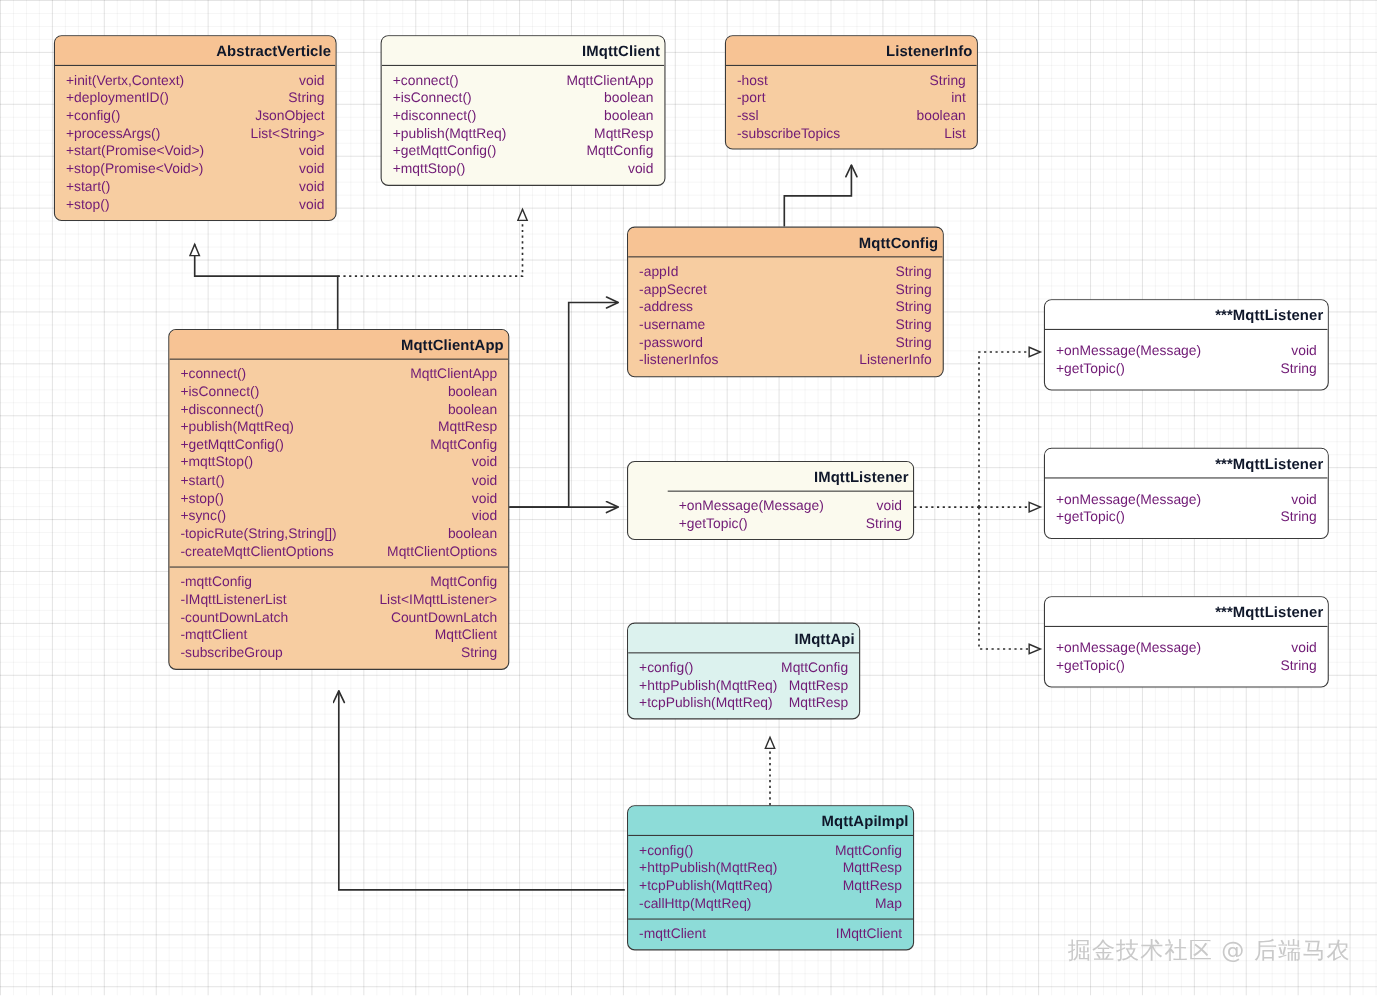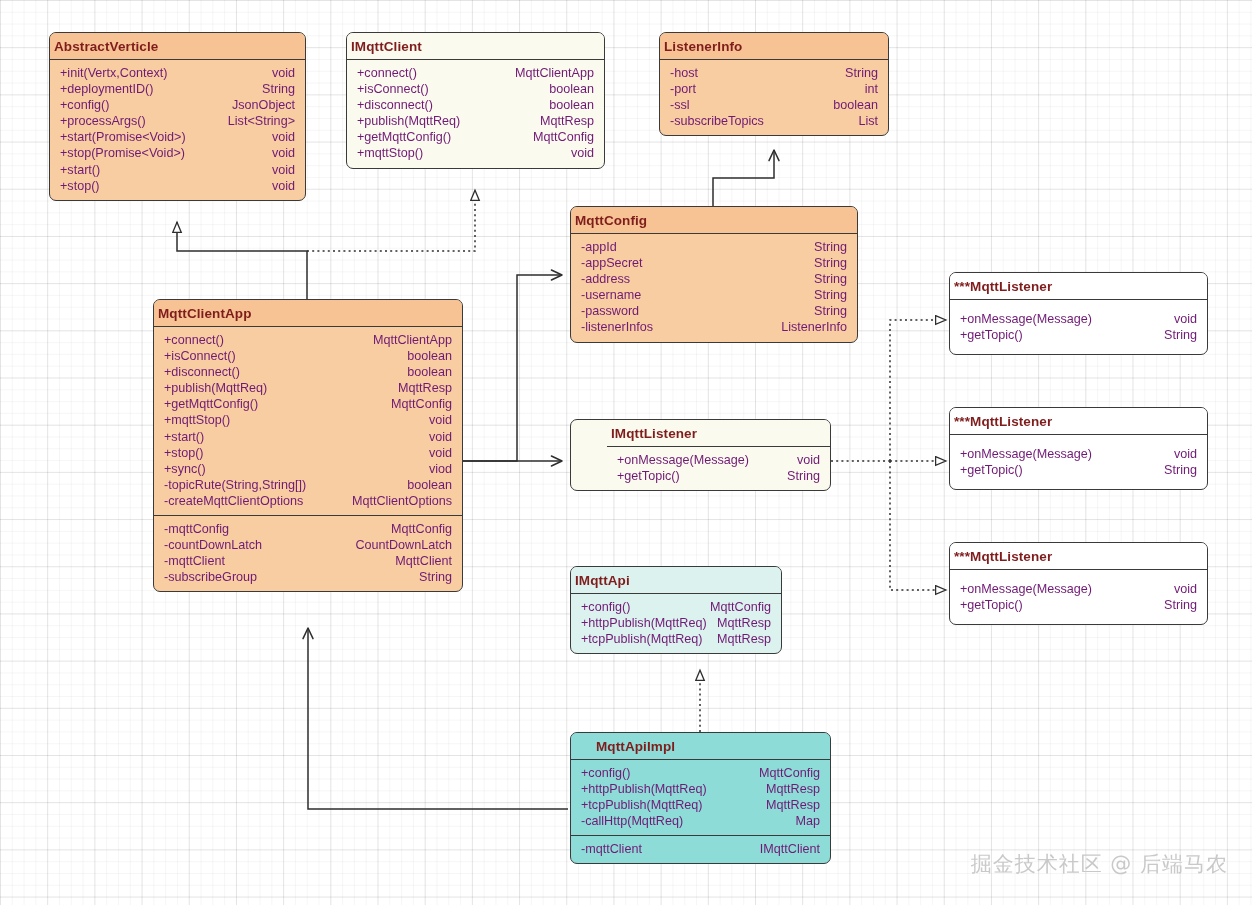--- a/index.html
+++ b/index.html
@@ -27,24 +27,24 @@
   .uml{
     position:absolute;
     box-sizing:border-box;
     border:1.6px solid #3a3a3a;
     border-radius:7px;
     overflow:hidden;
     background:#ffffff;
   }
   .uml .hdr{
     box-sizing:border-box;
-    text-align:left;
+    text-align:right;
     font-weight:bold;
     font-size:13.5px;
-    color:#7f1d1d;
+    color:#0f172a;
     letter-spacing:.1px;
     padding:6px 4px 5px;
     border-bottom:1.6px solid #3a3a3a;
     white-space:nowrap;
   }
   .uml .sect{
     box-sizing:border-box;
     padding:5px 10px 6px 10px;
   }
   .uml .sect + .sect{border-top:1.6px solid #3a3a3a;}
@@ -293,20 +293,24 @@
           <span class="nm">-createMqttClientOptions</span>
           <span class="ty">MqttClientOptions</span>
         </div>
       </div>
     <div class="sect">
         <div class="row">
           <span class="nm">-mqttConfig</span>
           <span class="ty">MqttConfig</span>
         </div>
         <div class="row">
+          <span class="nm">-IMqttListenerList</span>
+          <span class="ty">List&lt;IMqttListener&gt;</span>
+        </div>
+        <div class="row">
           <span class="nm">-countDownLatch</span>
           <span class="ty">CountDownLatch</span>
         </div>
         <div class="row">
           <span class="nm">-mqttClient</span>
           <span class="ty">MqttClient</span>
         </div>
         <div class="row">
           <span class="nm">-subscribeGroup</span>
           <span class="ty">String</span>

